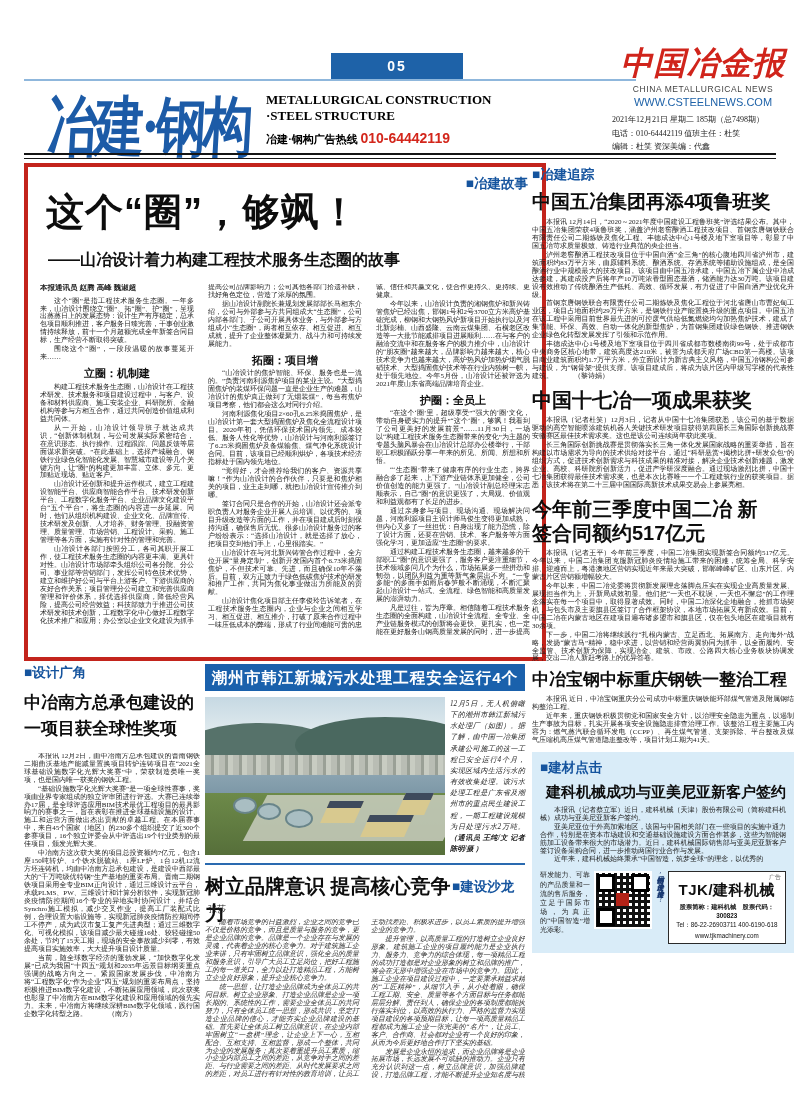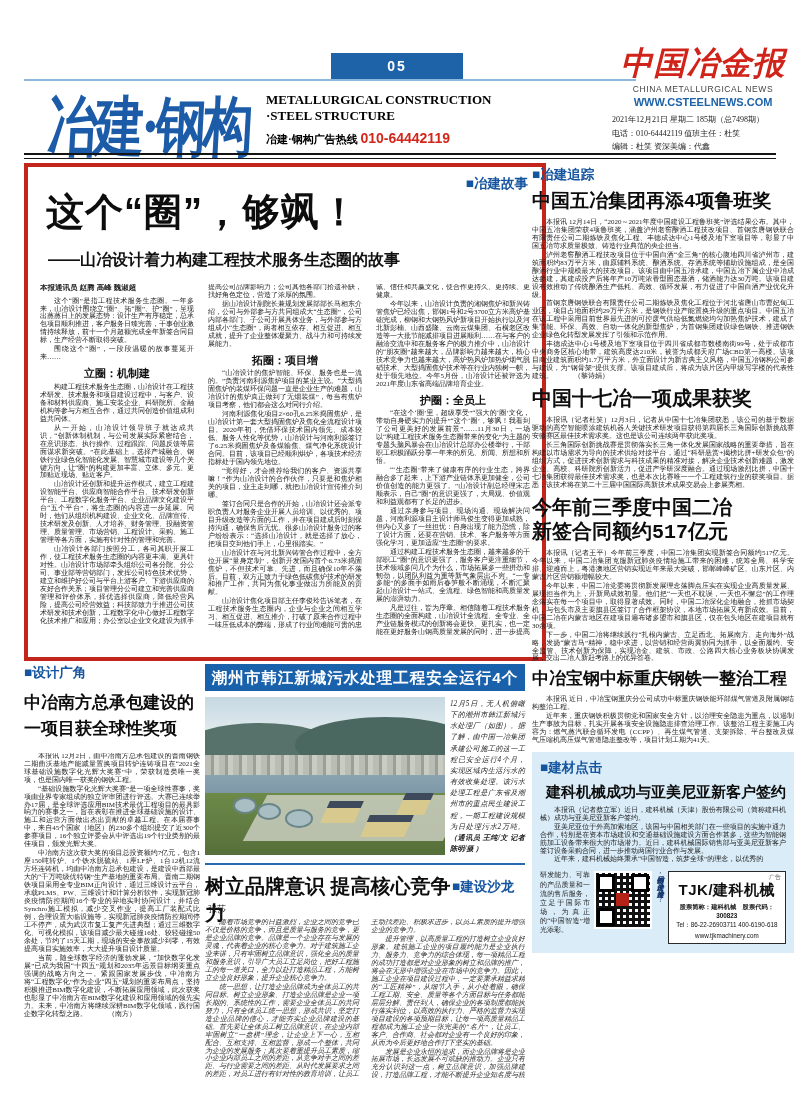--- a/index.html
+++ b/index.html
@@ -15,21 +15,21 @@
           color:#1c5ba7;letter-spacing:-3px;transform:scaleY(1.3) skewX(-4deg);transform-origin:left top;
           font-family:"DejaVu Serif",serif;}
   .mast-center{position:absolute;left:266px;top:92px;width:250px;}
   .mast-en{font-size:13px;font-weight:bold;font-family:"Liberation Serif",serif;line-height:1.2;color:#000;}
   .hotline{margin-top:7px;font-size:11px;font-weight:bold;color:#000;}
   .hotline .num{color:#d3261b;font-size:14px;font-family:"Liberation Sans",sans-serif;}
   .brand{position:absolute;left:612px;top:46px;width:182px;text-align:center;}
   .brand-cn{font-size:32px;font-weight:bold;color:#d0241b;font-style:italic;
             font-family:"DejaVu Serif",serif;letter-spacing:1px;line-height:1.1;}
   .brand-en{font-size:8.5px;color:#444;letter-spacing:.6px;margin-top:3px;font-family:"Liberation Sans",sans-serif;}
-  .brand-url{font-size:11px;font-weight:bold;color:#1e62a8;margin-top:2px;font-family:"Liberation Sans",sans-serif;}
+  .brand-url{font-size:11px;font-weight:normal;color:#1e62a8;margin-top:2px;font-family:"Liberation Sans",sans-serif;}
   .pubinfo{position:absolute;left:612px;top:113px;width:186px;font-size:8px;line-height:1.7;color:#222;}
   .rule2{position:absolute;left:24px;top:153px;width:752px;height:3px;border-top:2.5px solid #141414;border-bottom:1px solid #141414;}
 
   
   .label{color:#15549e;font-weight:bold;font-size:13.5px;font-family:"Liberation Sans",sans-serif;}
   .body{font-size:7px;line-height:1.14;text-align:justify;color:#222;}
   .body p{margin:0 0 1px 0;text-indent:2em;}
   .body h4{margin:5px 0 4px 0;text-align:center;font-size:11px;font-weight:bold;text-indent:0;
            font-family:"Liberation Sans","DejaVu Sans",sans-serif;color:#111;}
 
@@ -40,21 +40,21 @@
   .lead-head{margin:16px 0 0 6px;font-size:38px;font-weight:900;letter-spacing:1px;color:#0d0d0d;
              font-family:"Liberation Sans","DejaVu Sans",sans-serif;}
   .lead-sub{margin:12px 0 0 8px;font-size:16px;font-weight:bold;color:#111;
             font-family:"Liberation Sans","DejaVu Sans",sans-serif;}
   .lead-body{margin-top:13px;column-count:3;column-gap:14px;height:356px;overflow:hidden;}
   .byline{font-weight:bold;font-size:7.5px;margin-bottom:5px;font-family:"Liberation Sans",sans-serif;}
 
   
   .rail{position:absolute;left:532px;top:166px;width:262px;}
   .rail .headline{font-weight:900;color:#0d0d0d;margin:7px 0 5px 0;line-height:1.2;
-                  font-family:Liberation Mono, monospace;}
+                  font-family:Liberation Sans, sans-serif;}
   .h19{font-size:19px;} .h20{font-size:20px;} .h17{font-size:17px;}
   .rail .body{margin-bottom:7px;}
 
   .matbox{background:#d9ecf8;margin-top:6px;padding:7px 8px 9px 8px;}
   .mat-head{font-size:15px;font-weight:900;margin:6px 0 5px 0;color:#0d0d0d;
             font-family:"Liberation Sans","DejaVu Sans",sans-serif;text-align:right;}
   .matrow{display:flex;margin-top:2px;align-items:flex-start;}
   .mat-side{width:50px;font-size:7px;line-height:1.3;text-align:justify;}
   .qrwrap{display:flex;margin:0 4px;}
   .qr{width:54px;height:54px;background:

